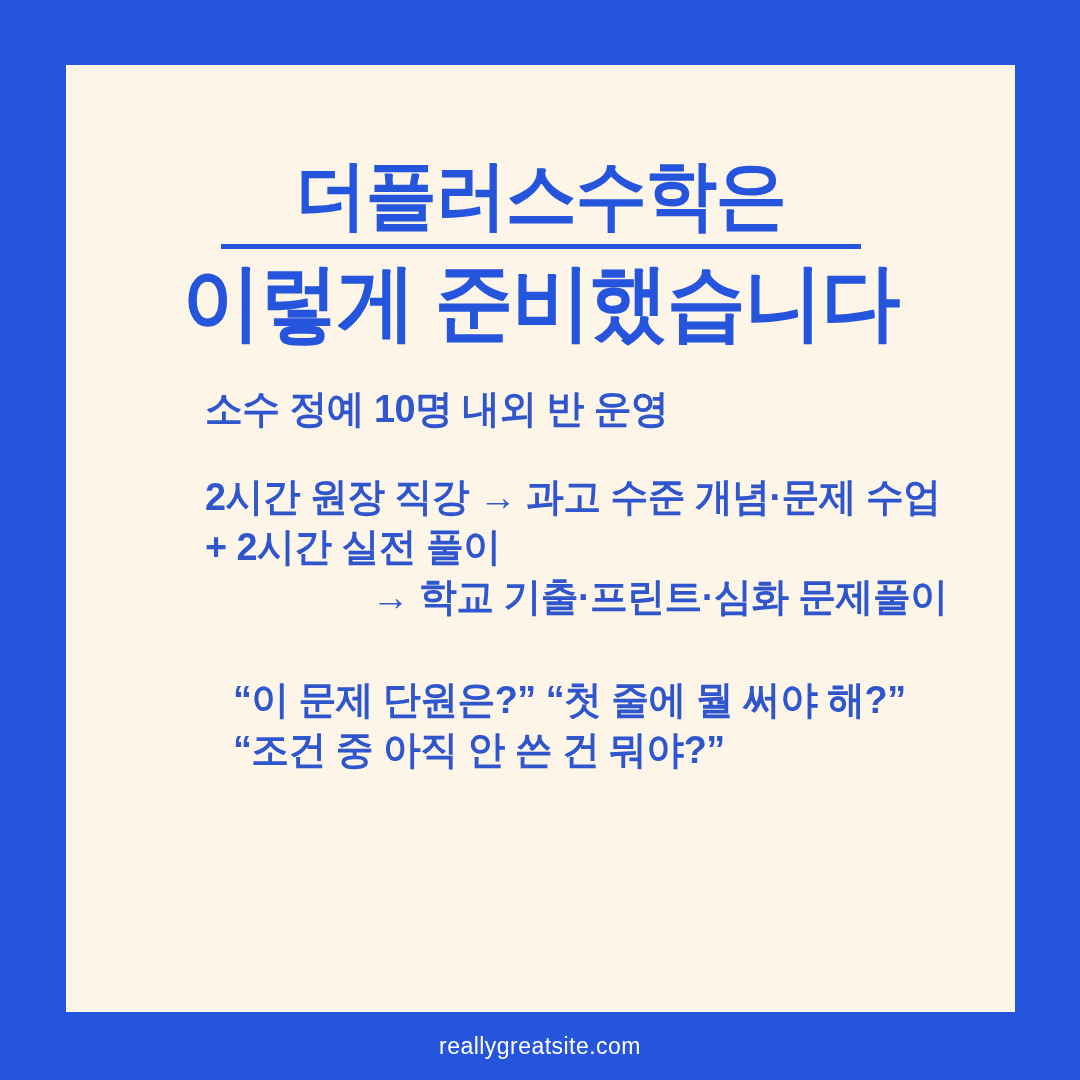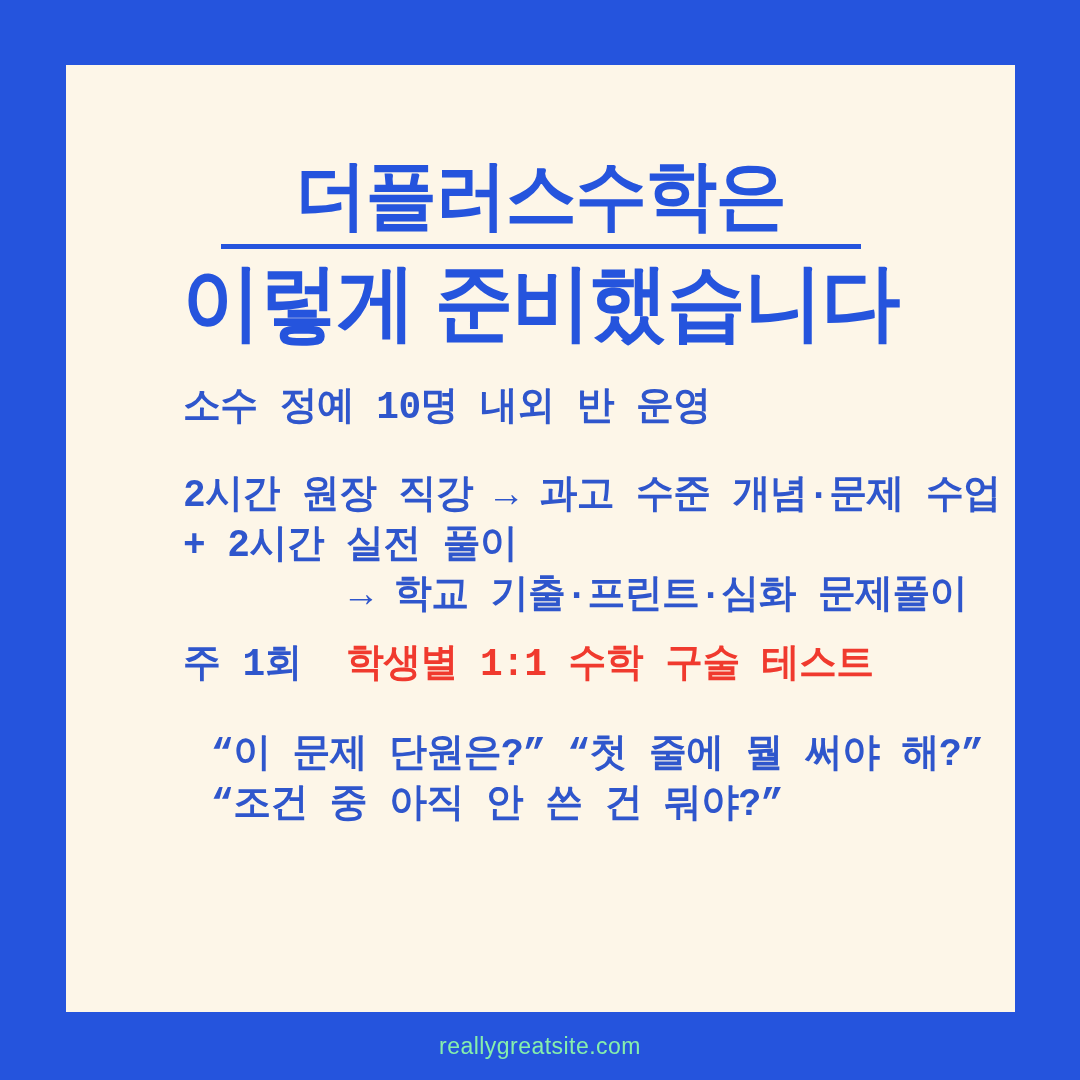--- a/index.html
+++ b/index.html
@@ -63,24 +63,23 @@
     margin: 6px auto 10px auto;
   }
 
   .headline-line-2 {
     font-size: 84px;
   }
 
   
   .body-wrap {
     position: absolute;
-    left: 117px;
+    left: 139px;
     top: 318px;
     width: 790px;
-    font-family: Liberation Mono, monospace;
   }
 
   .block {
     margin-bottom: 26px;
   }
 
   .line {
     color: #2f56cc;
     font-size: 39px;
     font-weight: 600;
@@ -112,39 +111,39 @@
     font-weight: 700;
   }
 
   .block-test .lead {
     color: #2f56cc;
     font-weight: 700;
   }
 
   
   .block-class   { margin-bottom: 36px; }
-  .block-lesson  { margin-bottom: 18px; }
+  .block-lesson  { margin-bottom: 52px; }
   .block-test    { margin-bottom: 38px; }
   .block-quotes  { margin-bottom: 36px; margin-left: 28px; }
   .block-video   { margin-bottom: 0; }
 
   
   .footer {
     position: absolute;
     left: 0;
     bottom: 0;
     width: 1080px;
     height: 68px;
     display: flex;
     align-items: center;
     justify-content: center;
   }
 
   .footer-text {
-    color: #86efac;
+    color: #ffffff;
     font-size: 23px;
     font-weight: 300;
     letter-spacing: 0.02em;
   }
 </style>
 </head>
 <body>
 
 <div class="poster">
 
@@ -161,23 +160,20 @@
       <div class="block block-class">
         <div class="line">소수 정예 10명 내외 반 운영</div>
       </div>
 
       <div class="block block-lesson">
         <div class="line">2시간 원장 직강 → 과고 수준 개념·문제 수업</div>
         <div class="line small-gap">+ 2시간 실전 풀이</div>
         <div class="line indent small-gap">→ 학교 기출·프린트·심화 문제풀이</div>
       </div>
 
-      <div class="block block-test">
-        <div class="line"><span class="lead">주 1회</span>&nbsp;&nbsp;<span class="emphasis">학생별 1:1 수학 구술 테스트</span></div>
-      </div>
 
       <div class="block block-quotes">
         <div class="line">“이 문제 단원은?” “첫 줄에 뭘 써야 해?”</div>
         <div class="line small-gap">“조건 중 아직 안 쓴 건 뭐야?”</div>
       </div>
 
 
     </div>
   </div>
 

